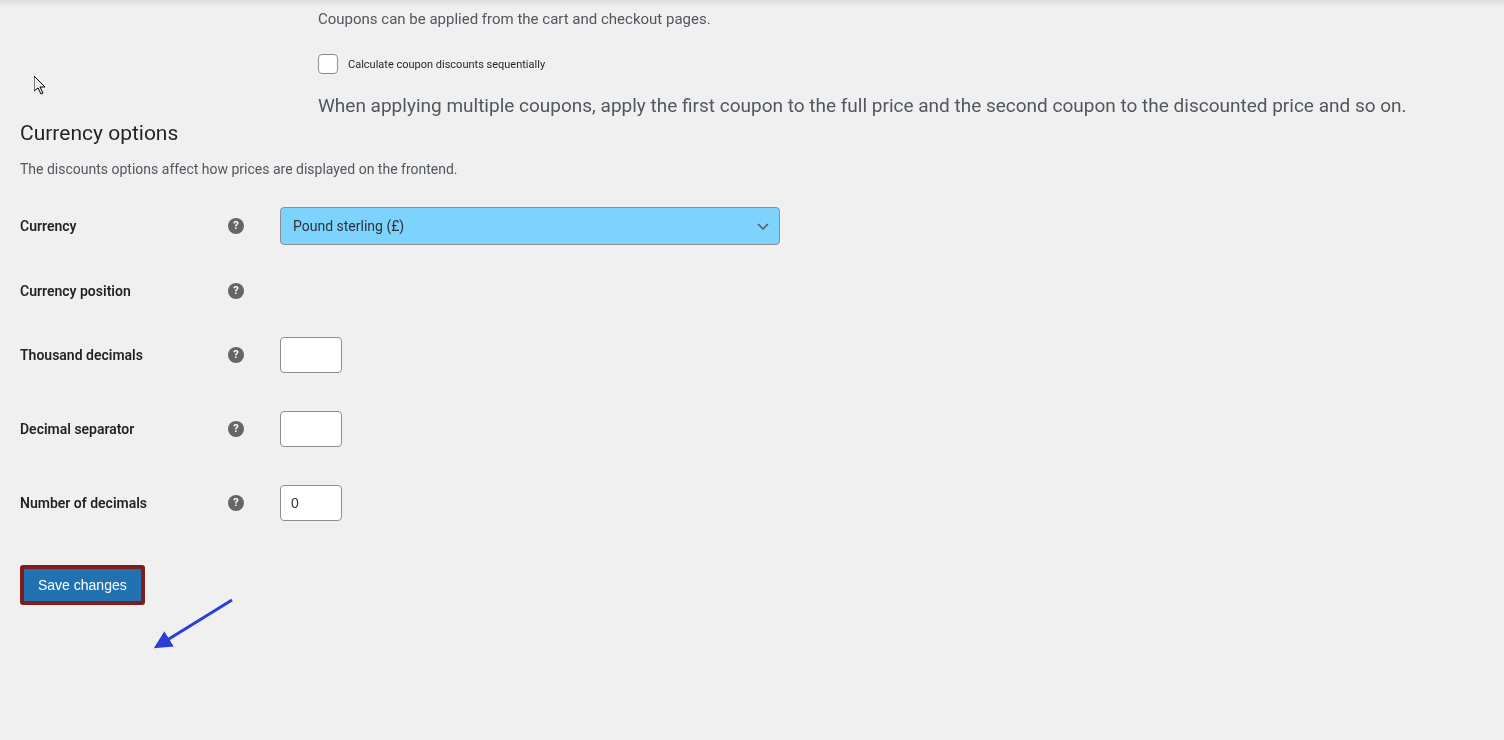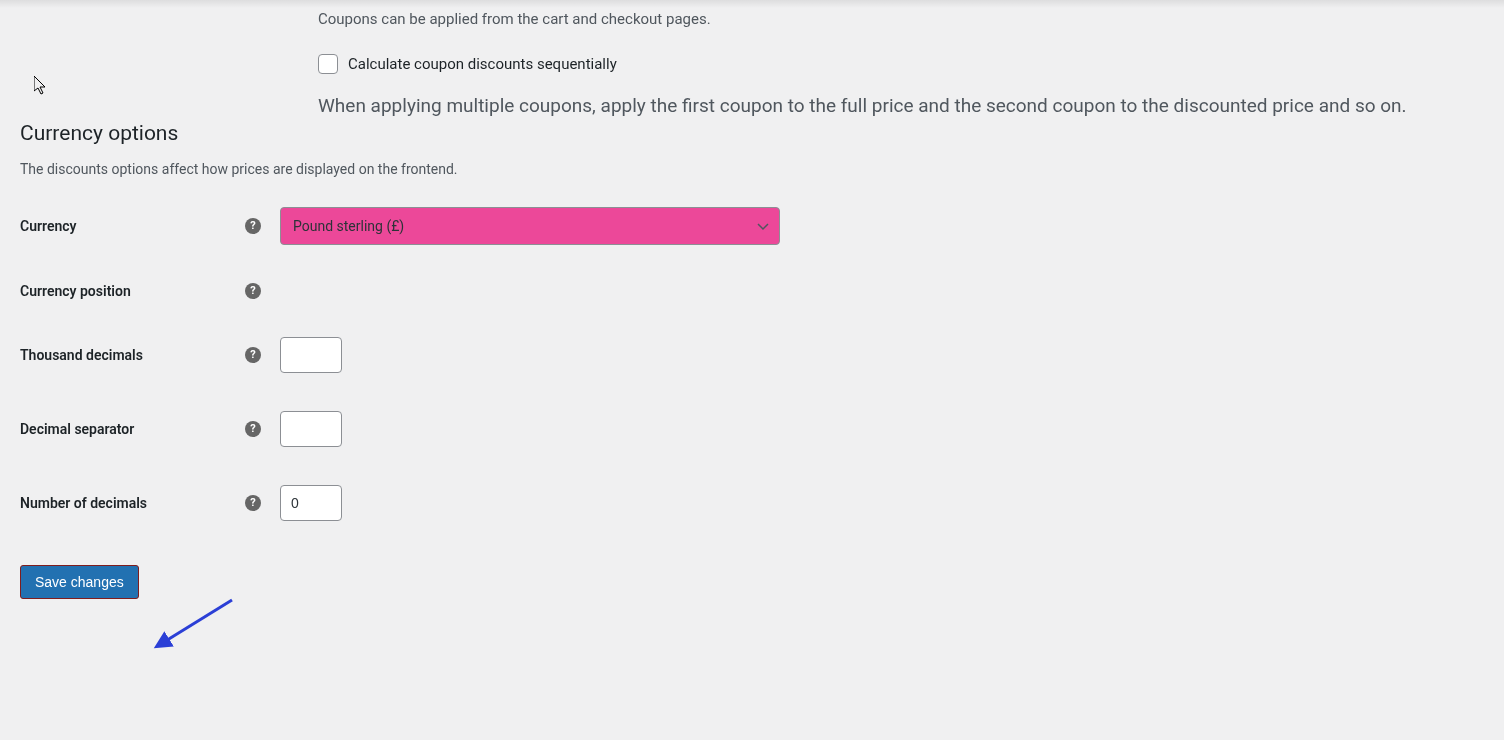--- a/index.html
+++ b/index.html
@@ -45,21 +45,21 @@
       width: 20px;
       height: 20px;
       border: 1px solid #8c8f94;
       border-radius: 4px;
       background: #fff;
       cursor: pointer;
       flex-shrink: 0;
     }
     .checkbox-label {
       color: #1d2327;
-      font-size: 15px;
+      font-size: 11px;
     }
     .description-text {
       color: #50575e;
       font-size: 19px;
       line-height: 1.5;
     }
     .section-heading {
       font-size: 21px;
       font-weight: 400;
       color: #1d2327;
@@ -77,21 +77,21 @@
       display: flex;
       align-items: center;
       margin-bottom: 38px;
     }
     .form-label-cell {
       width: 260px;
       flex-shrink: 0;
       display: flex;
       align-items: flex-start;
       justify-content: space-between;
-      padding-right: 19px;
+      padding-right: 36px;
     }
     .form-label {
       font-weight: 600;
       color: #1d2327;
       font-size: 14px;
     }
     .help-icon {
       width: 16px;
       height: 16px;
       background: #666;
@@ -110,21 +110,21 @@
     }
     .select-wrapper {
       position: relative;
       width: 500px;
     }
     .select-field {
       width: 100%;
       height: 38px;
       border: 1px solid #8c8f94;
       border-radius: 4px;
-      background: #ec4899;
+      background: #7dd3fc;
       padding: 0 36px 0 12px;
       font-size: 14px;
       color: #2c3338;
       appearance: none;
       cursor: pointer;
       display: flex;
       align-items: center;
     }
     .select-chevron {
       position: absolute;
@@ -139,21 +139,21 @@
       border: 1px solid #8c8f94;
       border-radius: 4px;
       background: #fff;
       padding: 0 10px;
       font-size: 14px;
       color: #2c3338;
     }
     .save-button {
       background: #2271b1;
       color: #fff;
-      border: 1px solid #7f1d1d;
+      border: 4px solid #7f1d1d;
       border-radius: 3px;
       padding: 8px 14px;
       font-size: 14px;
       cursor: pointer;
       margin-top: 6px;
     }
     .cursor-arrow {
       position: absolute;
       top: 76px;
       left: 34px;

